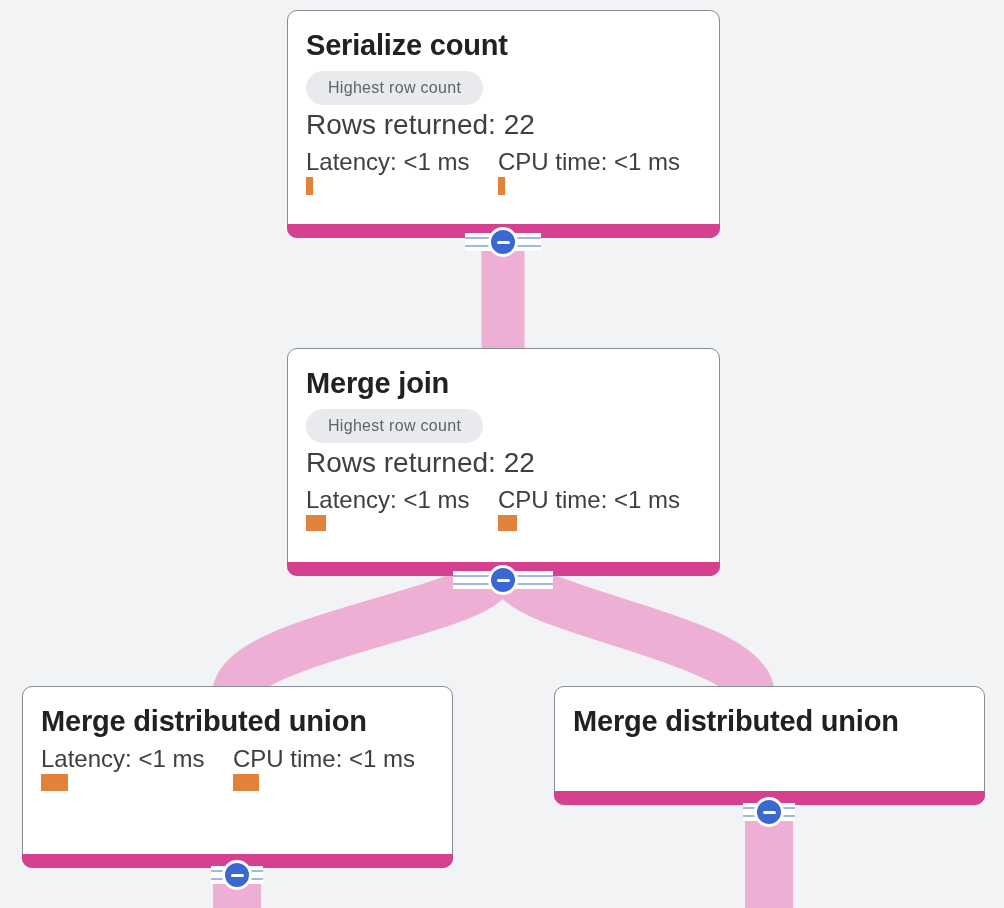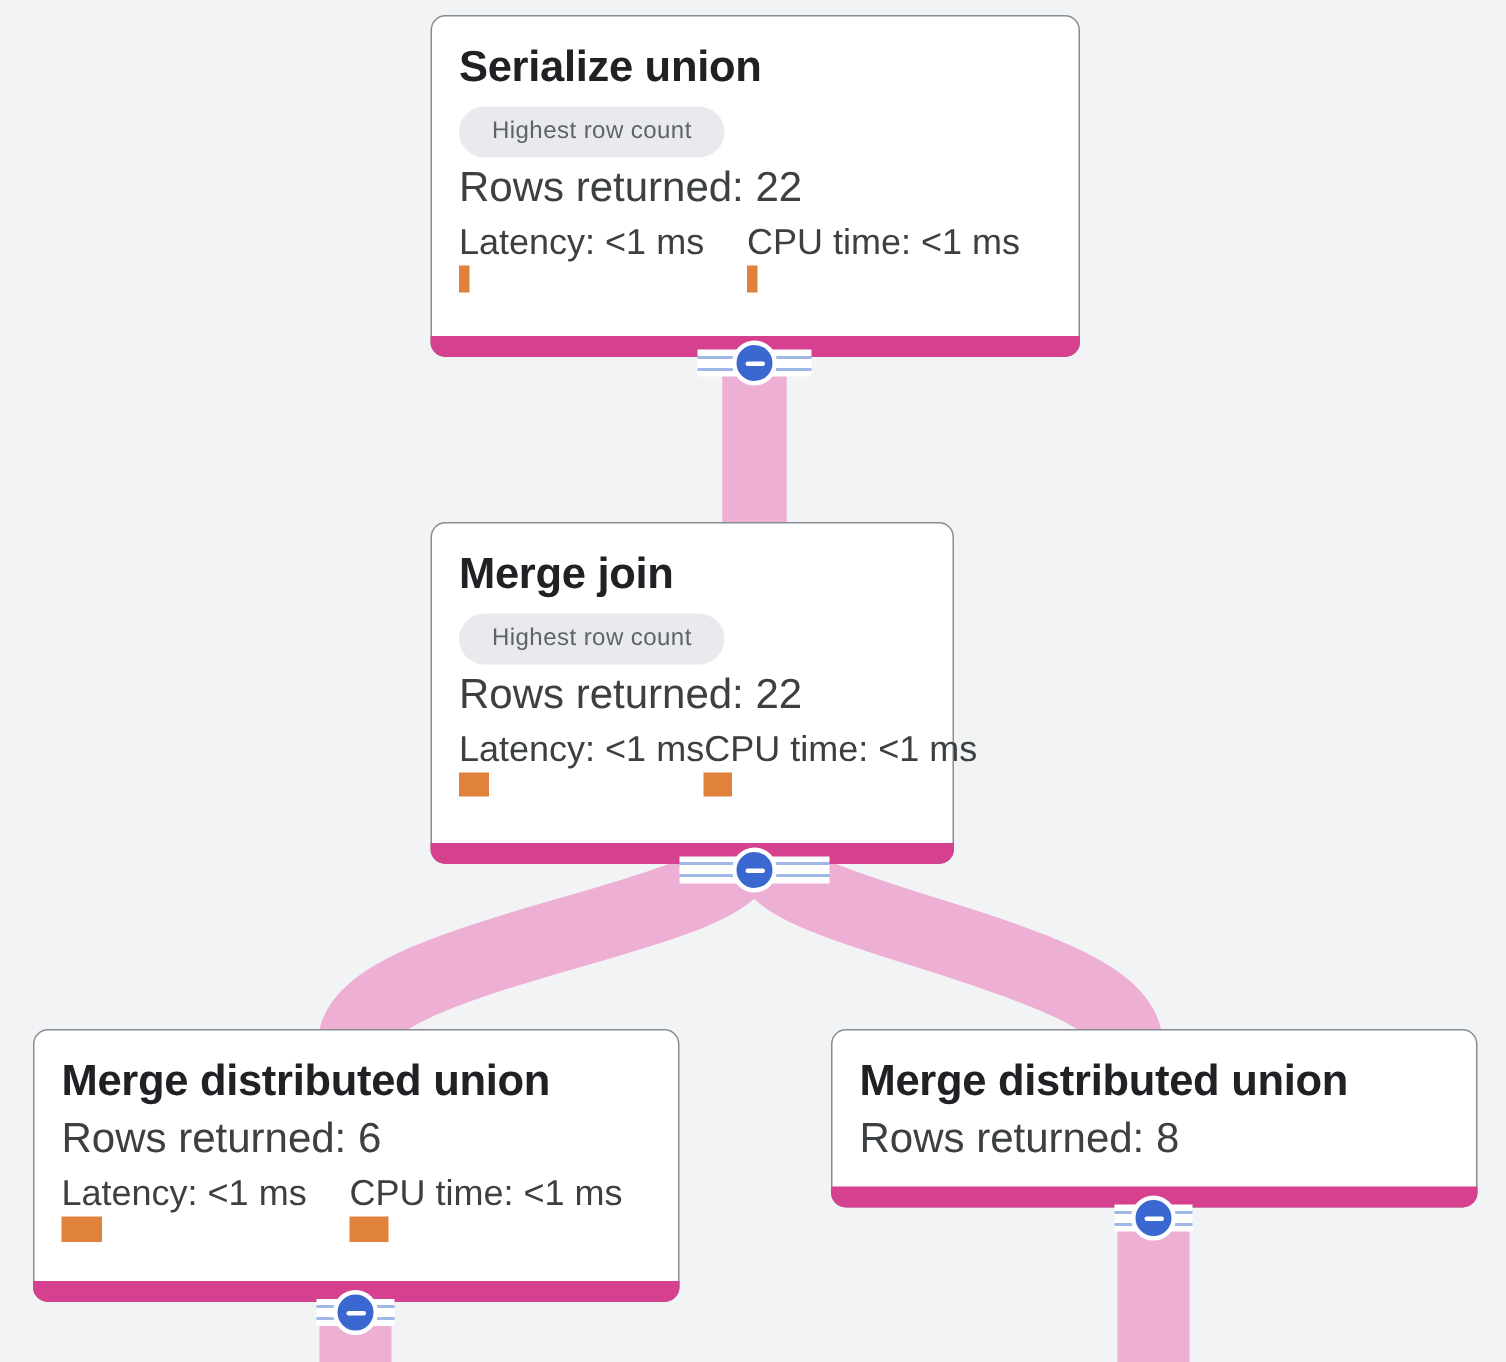--- a/index.html
+++ b/index.html
@@ -43,72 +43,70 @@
 
   <svg class="links-svg" width="1004" height="908" viewBox="0 0 1004 908">
     <path class="plan-link" d="M503 230 L503 356" stroke-width="43"></path>
     <path class="plan-link" d="M493 570 C493 612, 236 636, 236 696" stroke-width="48"></path>
     <path class="plan-link" d="M513 570 C513 612, 751 636, 751 696" stroke-width="48"></path>
     <path class="plan-link" d="M237 864 L237 908" stroke-width="48"></path>
     <path class="plan-link" d="M769 802 L769 908" stroke-width="48"></path>
   </svg>
 
   <div class="card" style="left:287px;top:10px;width:433px;height:228px;">
-    <div class="card-title">Serialize union</div>
+    <div class="card-title">Serialize count</div>
     <div><span class="badge">Highest row count</span></div>
     <div class="rows">Rows returned: 22</div>
     <div class="metrics">
       <div class="metric">
         <div class="metric-label">Latency: &lt;1 ms</div>
         <div class="bar" style="width: 7px; height: 18px;"></div>
       </div>
       <div class="metric">
         <div class="metric-label">CPU time: &lt;1 ms</div>
         <div class="bar" style="width: 7px; height: 18px;"></div>
       </div>
     </div>
     <div class="accent"></div>
   </div>
 
-  <div class="card" style="left:287px;top:348px;width:349px;height:228px;">
+  <div class="card" style="left:287px;top:348px;width:433px;height:228px;">
     <div class="card-title">Merge join</div>
     <div><span class="badge">Highest row count</span></div>
     <div class="rows">Rows returned: 22</div>
     <div class="metrics">
       <div class="metric">
         <div class="metric-label">Latency: &lt;1 ms</div>
         <div class="bar" style="width: 20px; height: 16px;"></div>
       </div>
       <div class="metric">
         <div class="metric-label">CPU time: &lt;1 ms</div>
         <div class="bar" style="width: 19px; height: 16px;"></div>
       </div>
     </div>
     <div class="accent"></div>
   </div>
 
   <div class="card" style="left:22px;top:686px;width:431px;height:182px;">
     <div class="card-title">Merge distributed union</div>
-    <div class="rows">Rows returned: 6</div>
     <div class="metrics">
       <div class="metric">
         <div class="metric-label">Latency: &lt;1 ms</div>
         <div class="bar" style="width: 27px; height: 17px;"></div>
       </div>
       <div class="metric">
         <div class="metric-label">CPU time: &lt;1 ms</div>
         <div class="bar" style="width: 26px; height: 17px;"></div>
       </div>
     </div>
     <div class="accent"></div>
   </div>
 
   <div class="card" style="left:554px;top:686px;width:431px;height:119px;">
     <div class="card-title">Merge distributed union</div>
-    <div class="rows">Rows returned: 8</div>
     <div class="accent"></div>
   </div>
 
   <div class="handle" style="left:465px;top:233px;width:76px;">
     <button class="collapse-btn">
       <span class="minus"></span>
     </button>
   </div>
   <div class="handle" style="left:453px;top:571px;width:100px;">
     <button class="collapse-btn">

